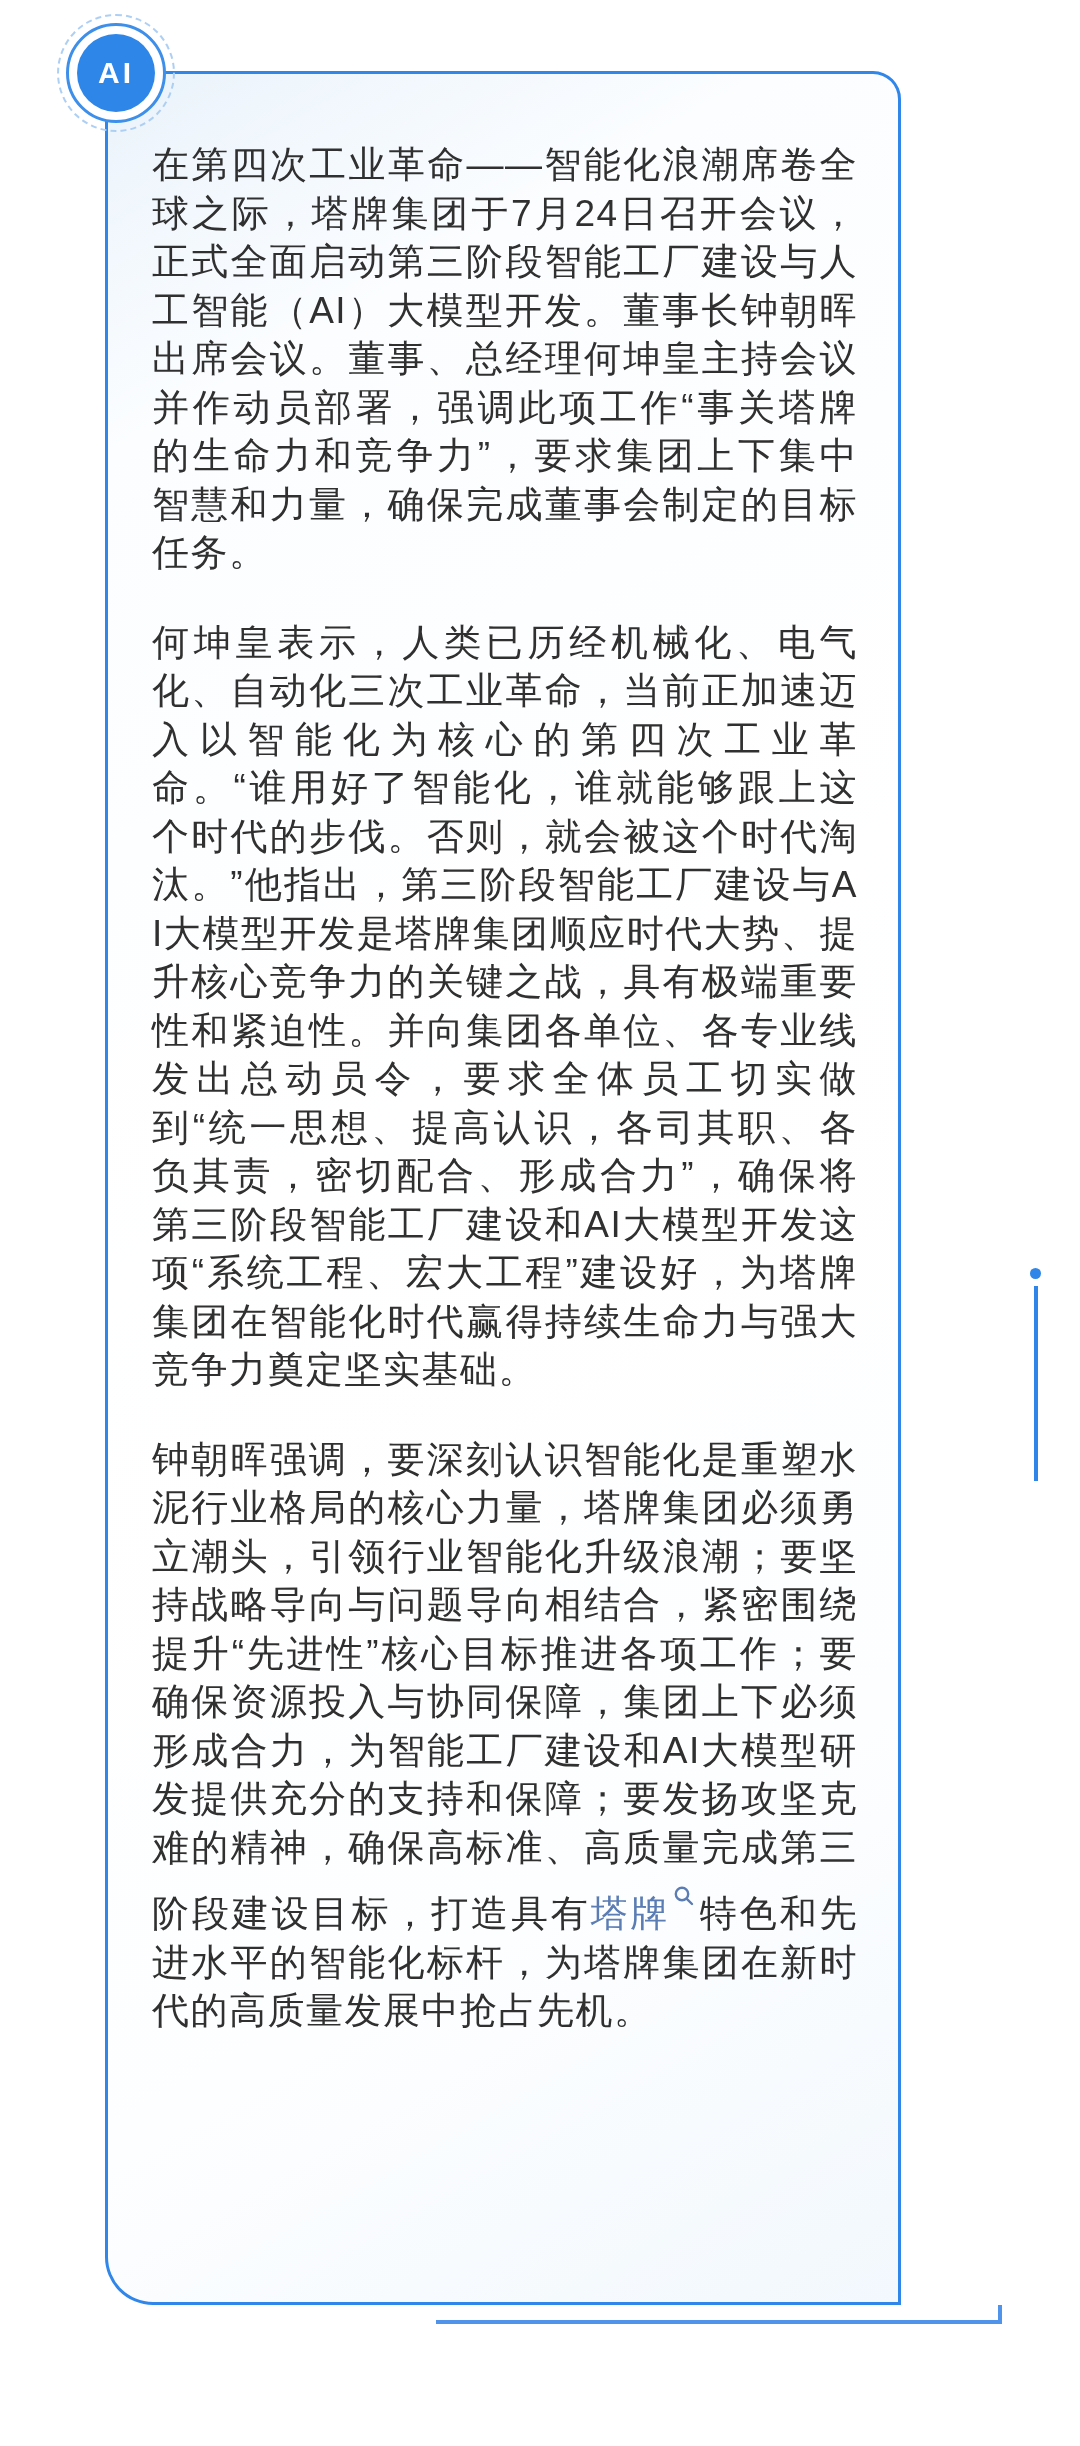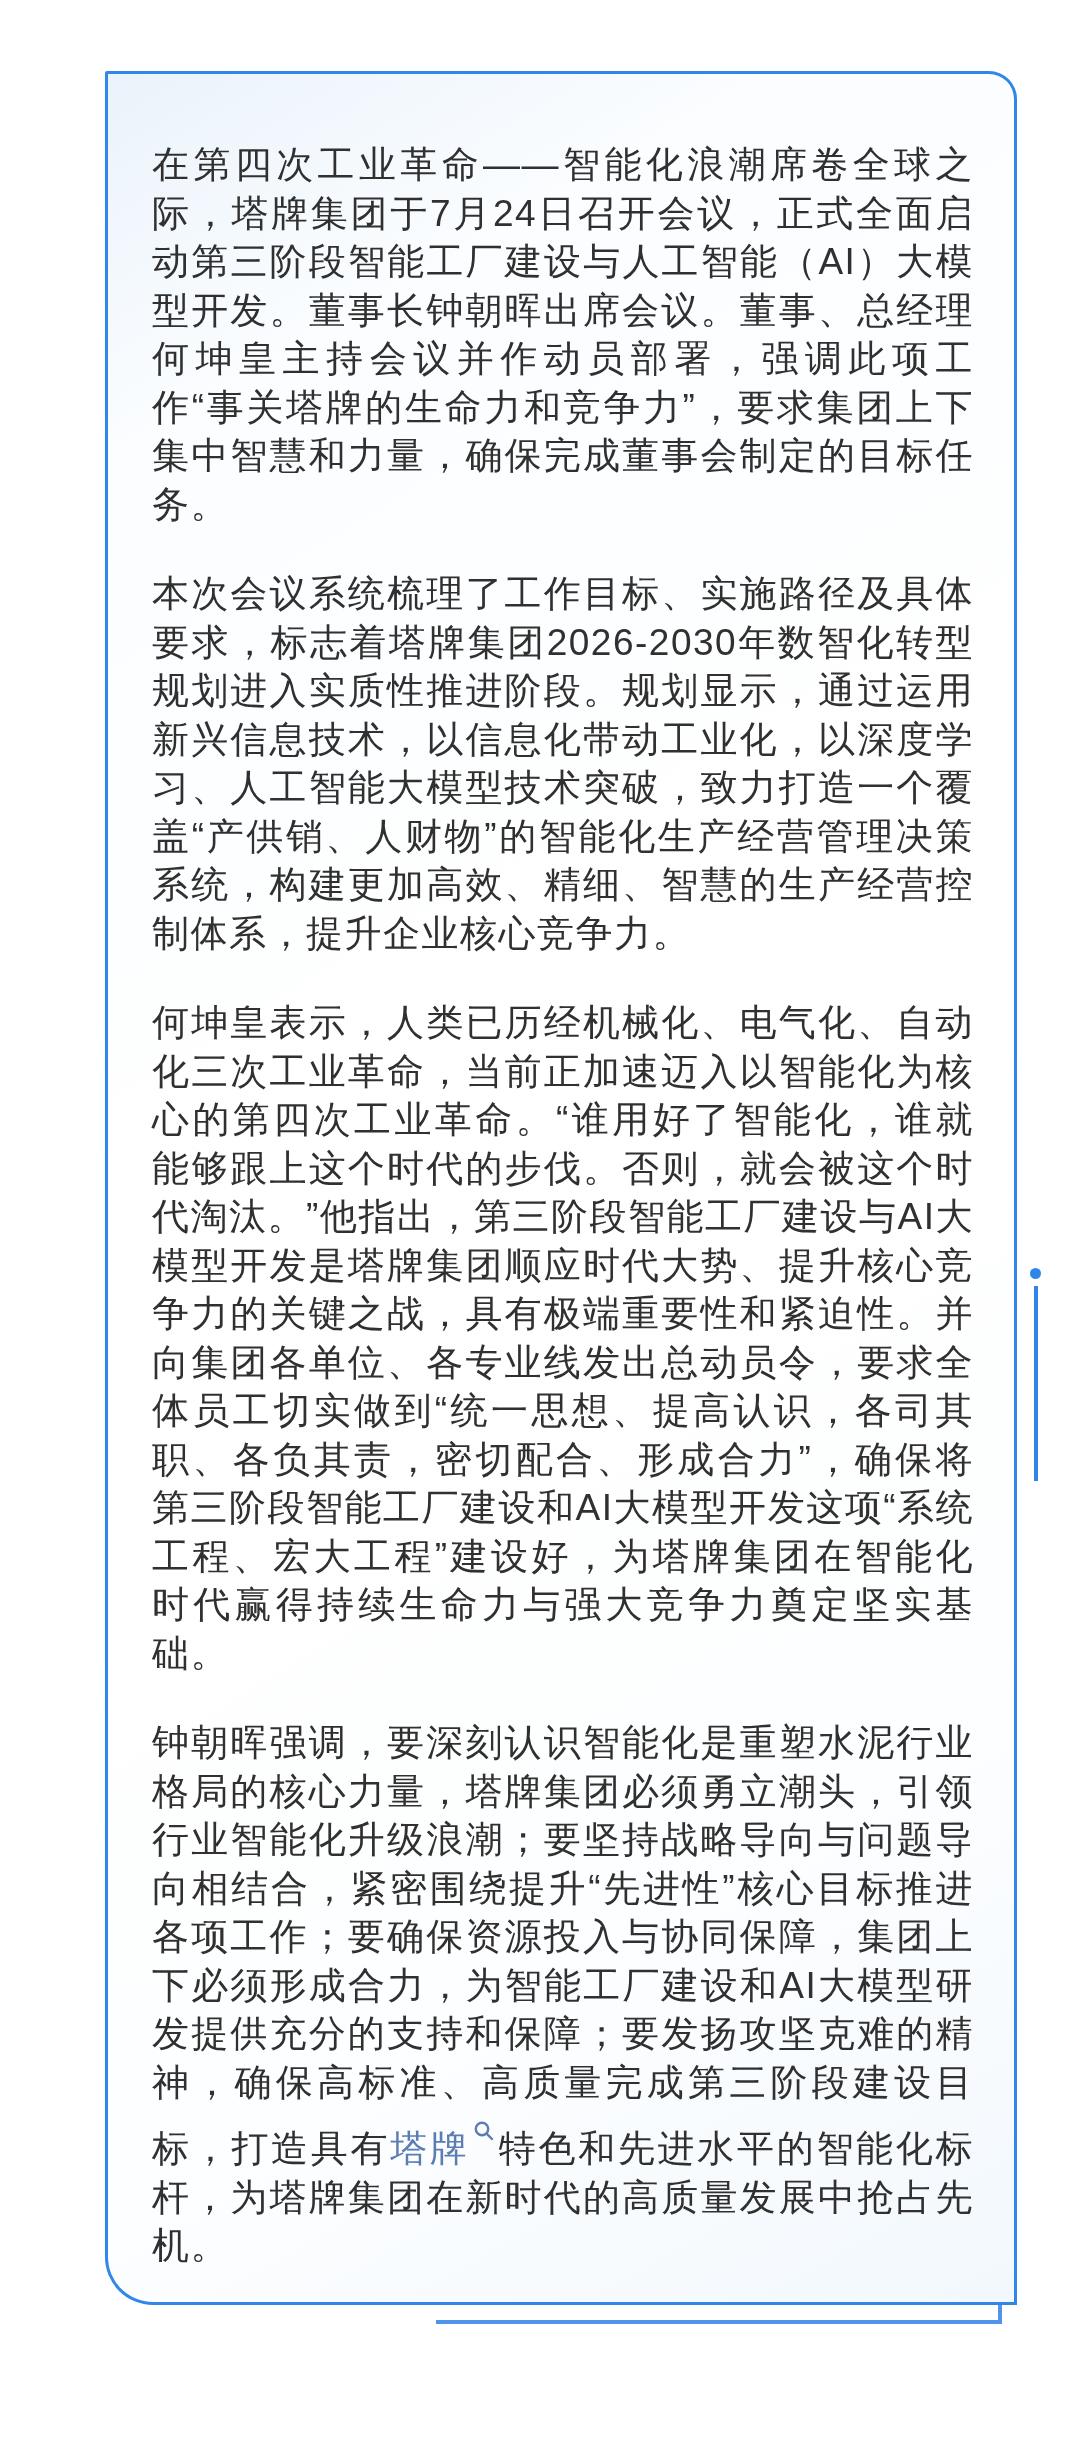--- a/index.html
+++ b/index.html
@@ -56,21 +56,21 @@
     align-items: center;
     justify-content: center;
     box-sizing: border-box;
   }
 
   
   .bubble {
     position: absolute;
     left: 105px;
     top: 71px;
-    width: 912px;
+    width: 796px;
     height: 2234px;
     box-sizing: border-box;
     border: 3px solid #3187e9;
     border-radius: 2px 28px 0 48px;
     background: linear-gradient(150deg, #eaf3fb 0%, #fbfdff 14%, #ffffff 45%, #fdfeff 78%, #f2f8fd 100%);
     z-index: 2;
   }
   .bubble-content {
     padding: 67px 40px 0 44px;
     color: #303030;
@@ -152,28 +152,34 @@
 <body>
 
 <div class="canvas">
 
   <div class="accent-line-h"></div>
   <div class="accent-line-v"></div>
 
   <div class="bubble">
     <div class="bubble-content">
       <p>在第四次工业革命——智能化浪潮席卷全球之际，塔牌集团于7月24日召开会议，正式全面启动第三阶段智能工厂建设与人工智能（AI）大模型开发。董事长钟朝晖出席会议。董事、总经理何坤皇主持会议并作动员部署，强调此项工作“事关塔牌的生命力和竞争力”，要求集团上下集中智慧和力量，确保完成董事会制定的目标任务。</p>
-      <p>本次会议系统梳理了工作目标、实施路径及具体要求，标志着塔牌集团2026-2030年数智化转型规划进入实质性推进阶段。规划显示，通过运用新兴信息技术，以信息化带动工业化，以深度学习、人工智能大模型技术突破，致力打造一个覆盖“产供销、人财物”的智能化生产经营管理决策系统，构建更加高效、精细、智慧的生产经营控制体系，提升企业核心竞争力。</p>
       <p>何坤皇表示，人类已历经机械化、电气化、自动化三次工业革命，当前正加速迈入以智能化为核心的第四次工业革命。“谁用好了智能化，谁就能够跟上这个时代的步伐。否则，就会被这个时代淘汰。”他指出，第三阶段智能工厂建设与AI大模型开发是塔牌集团顺应时代大势、提升核心竞争力的关键之战，具有极端重要性和紧迫性。并向集团各单位、各专业线发出总动员令，要求全体员工切实做到“统一思想、提高认识，各司其职、各负其责，密切配合、形成合力”，确保将第三阶段智能工厂建设和AI大模型开发这项“系统工程、宏大工程”建设好，为塔牌集团在智能化时代赢得持续生命力与强大竞争力奠定坚实基础。</p>
       <p><span>钟朝晖强调，要深刻认识智能化是重塑水泥行业格局的核心力量，塔牌集团必须勇立潮头，引领行业智能化升级浪潮；要坚持战略导向与问题导向相结合，紧密围绕提升“先进性”核心目标推进各项工作；要确保资源投入与协同保障，集团上下必须形成合力，为智能工厂建设和AI大模型研发提供充分的支持和保障；要发扬攻坚克难的精神，确保高标准、高质量完成第三阶段建设目标，打造具有</span><span class="entity-link"><span>塔牌</span><span class="search-icon"><svg width="24" height="24" viewBox="0 0 24 24" fill="none">
               <circle cx="10" cy="10" r="6.2" stroke="#5b7db3" stroke-width="2.4"></circle>
               <line x1="14.8" y1="14.8" x2="20" y2="20" stroke="#5b7db3" stroke-width="2.4" stroke-linecap="round"></line>
             </svg></span></span><span>特色和先进水平的智能化标杆，为塔牌集团在新时代的高质量发展中抢占先机。</span></p>
     </div>
   </div>
 
+  <div class="avatar-outer">
+    <div class="avatar-ring">
+      <div class="avatar-core">
+        <span>AI</span>
+      </div>
+    </div>
+  </div>
 
   <div class="scroll-indicator">
     <div class="dot"></div>
     <div class="bar"></div>
   </div>
 
 </div>
 
 </body></html>

